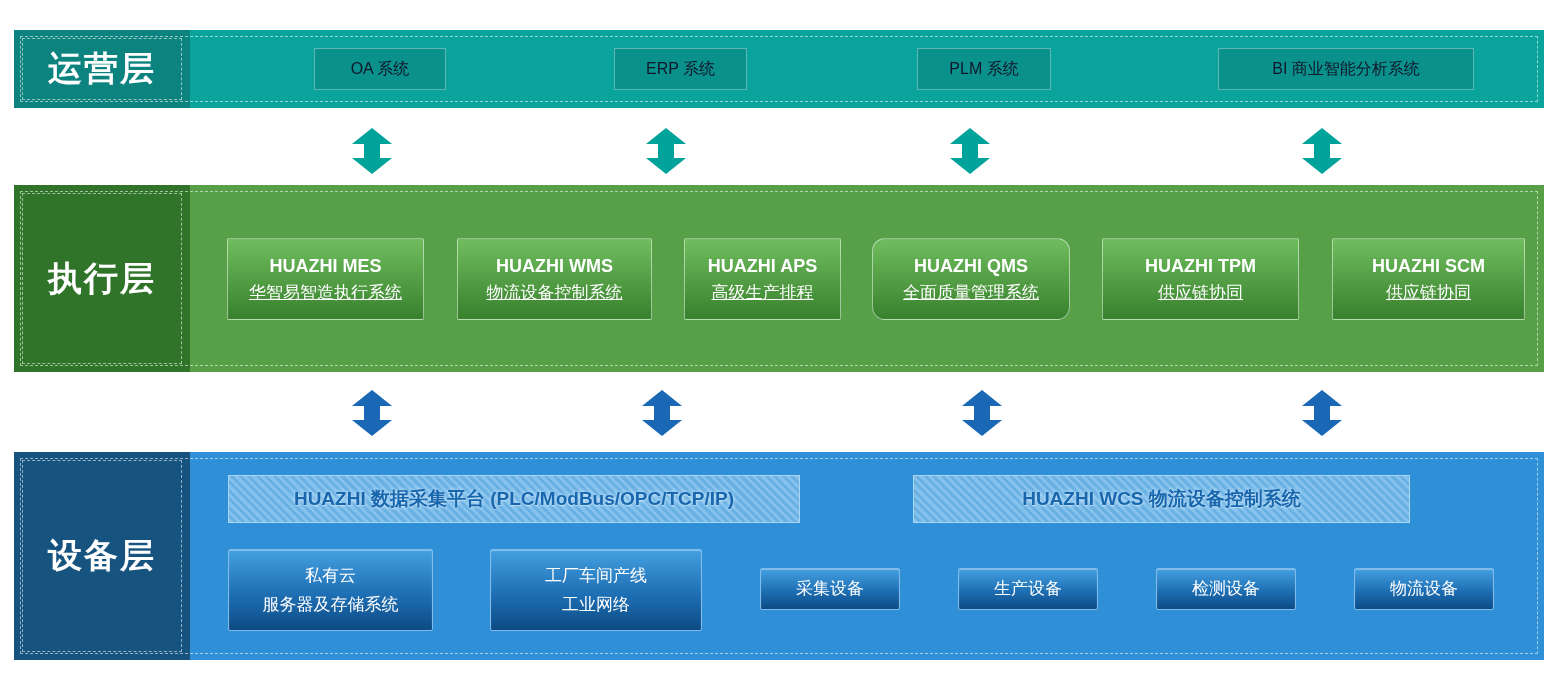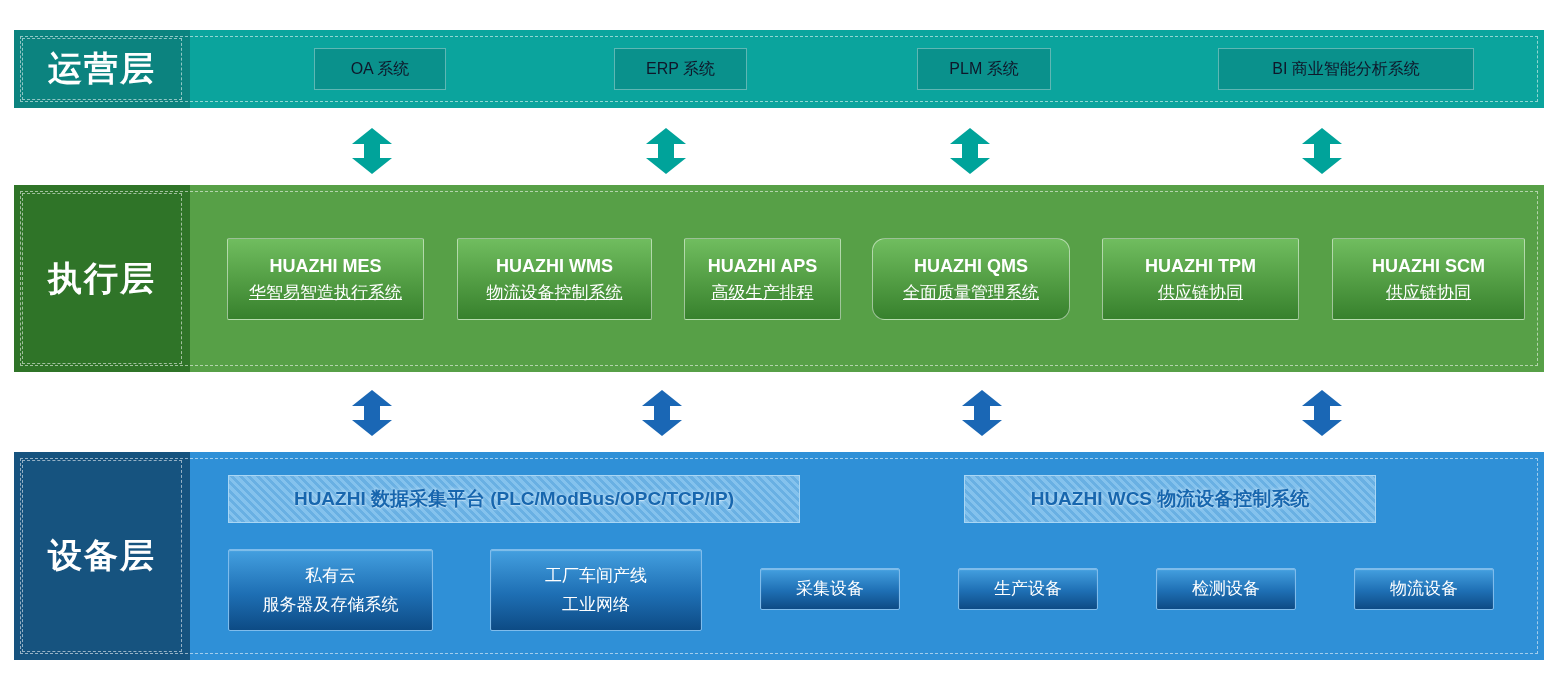--- a/index.html
+++ b/index.html
@@ -132,21 +132,21 @@
     </svg>
 
   <section class="band band-blue">
     <div class="band-label label-blue">
       <span>设备层</span>
     </div>
 
     <div class="hatch-bar" style="left:214px;width:572px;">
       <span>HUAZHI 数据采集平台 (PLC/ModBus/OPC/TCP/IP)</span>
     </div>
-    <div class="hatch-bar" style="left:950px;width:412px;">
+    <div class="hatch-bar" style="left:899px;width:497px;">
       <span>HUAZHI WCS 物流设备控制系统</span>
     </div>
 
     <div class="dev-box dev-big" style="left:214px;width:205px;">
       <span>私有云</span>
       <span>服务器及存储系统</span>
     </div>
     <div class="dev-box dev-big" style="left:476px;width:212px;">
       <span>工厂车间产线</span>
       <span>工业网络</span>

